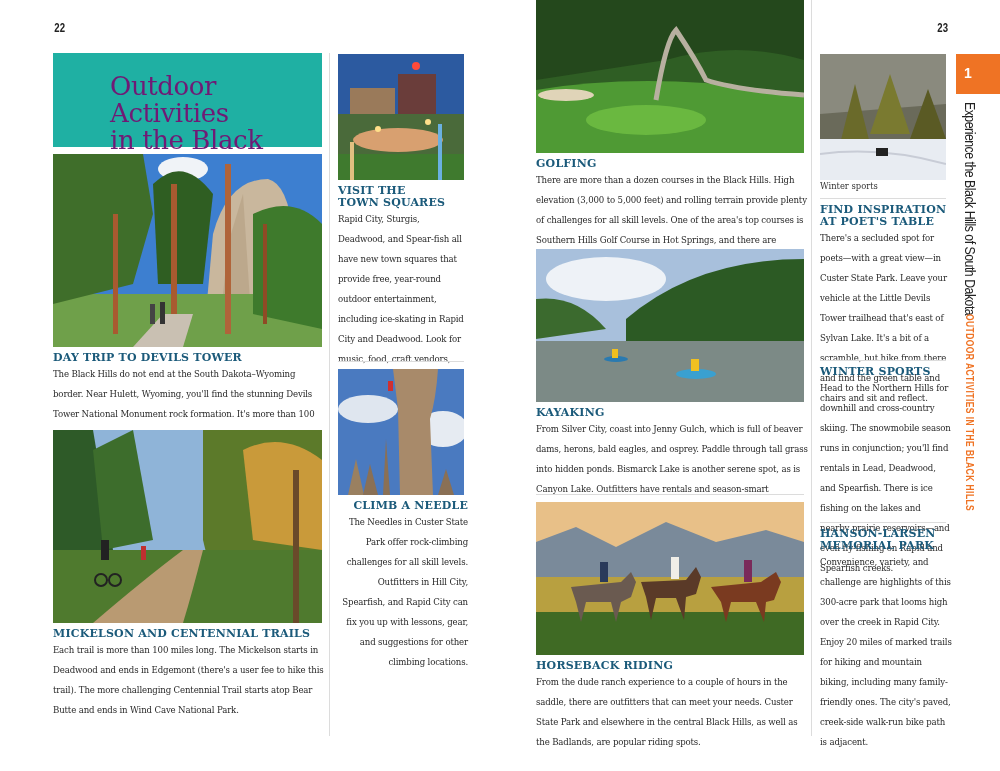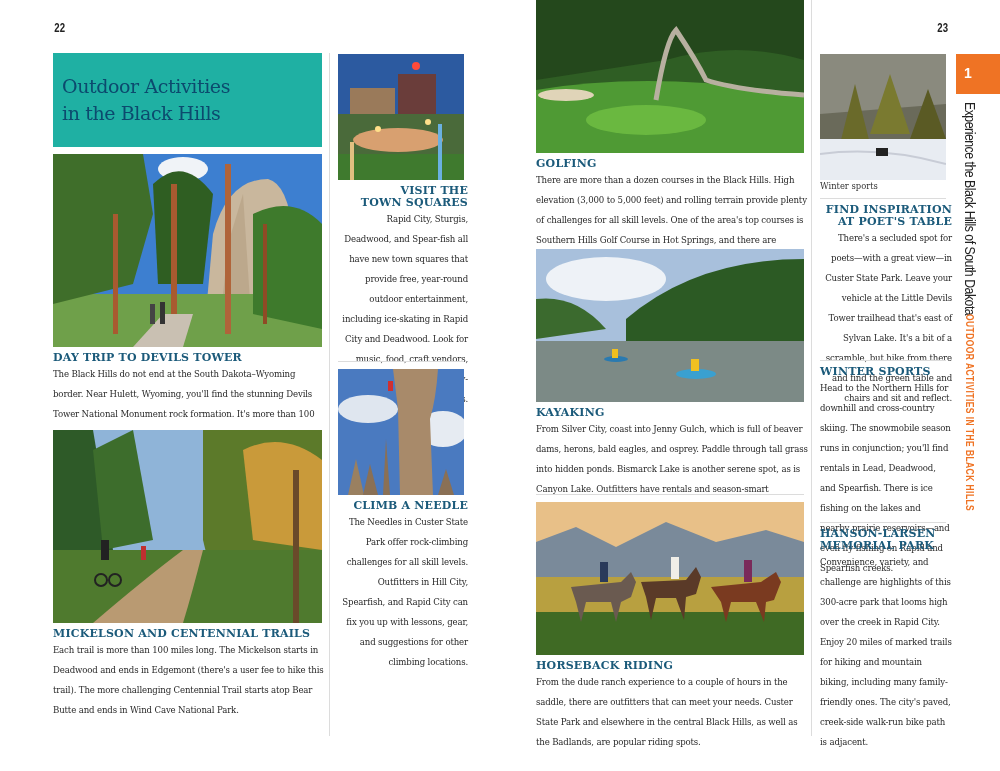--- a/index.html
+++ b/index.html
@@ -5,21 +5,21 @@
   * { box-sizing: border-box; margin: 0; padding: 0; }
   html, body { width: 1000px; height: 771px; background: #ffffff; overflow: hidden; }
   body { position: relative; font-family: "DejaVu Serif", serif; color: #2b2b2b; }
 
   .page-num { position: absolute; top: 21px; font-family: "Liberation Sans", sans-serif; font-weight: bold; font-size: 12px; color: #222; transform: scaleX(0.8); }
 
   .vline { position: absolute; background: #dcdcdc; width: 1px; }
   .hline { position: absolute; background: #dcdcdc; height: 1px; }
 
   .title-box { position: absolute; left: 53px; top: 53px; width: 269px; height: 94px; background: #1fb0a3; padding: 20px 0 0 9px; }
-  .title-box .t { font-family: "DejaVu Serif", serif; font-weight: normal; font-size: 19px; line-height: 27px; color: #0c4a6e; letter-spacing: -0.4px; }
+  .title-box .t { font-family: "DejaVu Serif", serif; font-weight: normal; font-size: 26px; line-height: 27px; color: #701a75; letter-spacing: -0.4px; margin-left: 48px; }
 
   .photo { position: absolute; overflow: hidden; }
   .photo svg { width: 100%; height: 100%; display: block; }
 
   .block { position: absolute; }
   .head { font-family: "DejaVu Serif", serif; font-weight: bold; font-size: 11px; line-height: 12px; color: #1b5a7a; letter-spacing: 0.2px; text-transform: uppercase; }
   .body { font-family: "DejaVu Serif", serif; font-size: 8.6px; line-height: 20px; color: #2a2a2a; letter-spacing: -0.15px; }
   .caption { font-family: "DejaVu Serif", serif; font-size: 8.4px; color: #333; }
 
   .tab-box { position: absolute; left: 956px; top: 54px; width: 44px; height: 40px; background: #ef7324; }
@@ -99,21 +99,21 @@
     <rect x="0" y="60" width="126" height="66" fill="#4a6a3a"></rect>
     <ellipse cx="60" cy="86" rx="45" ry="12" fill="#d8a070"></ellipse>
     <rect x="0" y="100" width="126" height="26" fill="#3f7a2e"></rect>
     <rect x="12" y="88" width="4" height="38" fill="#e0c080"></rect>
     <rect x="100" y="70" width="4" height="56" fill="#6ab0e0"></rect>
     <circle cx="40" cy="75" r="3" fill="#ffe08a"></circle>
     <circle cx="90" cy="68" r="3" fill="#ffe08a"></circle>
   </svg>
 </div>
 
-<div class="block" style="left:338px; top:185px; width:130px;text-align:right;">
+<div class="block" style="left:338px; top:185px; width:130px;">
   <div class="head">VISIT THE</div>
   <div class="head">TOWN SQUARES</div>
   <div class="body">Rapid City, Sturgis, Deadwood, and Spear-fish all have new town squares that provide free, year-round outdoor entertainment, including ice-skating in Rapid City and Deadwood. Look for music, food, craft vendors, movies, and other family-friendly events.</div>
 </div>
 
 <div class="hline" style="left:338px; top:361px; width:126px;"></div>
 
 <div class="photo" style="left:338px; top:369px; width:126px; height:126px;">
   <svg viewBox="0 0 126 126" preserveAspectRatio="none">
     <rect width="126" height="126" fill="#4a7ac0"></rect>
@@ -203,21 +203,21 @@
     <path d="M90 85 L108 35 L126 85Z" fill="#5a5a24"></path>
     <rect x="0" y="85" width="126" height="41" fill="#e8ecf2"></rect>
     <path d="M0 100 Q60 92 126 110" fill="none" stroke="#c8ccd6" stroke-width="2"></path>
     <rect x="56" y="94" width="12" height="8" fill="#222"></rect>
   </svg>
 </div>
 <div class="caption" style="position:absolute; left:820px; top:181px;">Winter sports</div>
 
 <div class="hline" style="left:820px; top:198px; width:126px;"></div>
 
-<div class="block" style="left:820px; top:204px; width:132px;text-align:right;">
+<div class="block" style="left:820px; top:204px; width:132px;">
   <div class="head">FIND INSPIRATION</div>
   <div class="head">AT POET'S TABLE</div>
   <div class="body">There's a secluded spot for poets—with a great view—in Custer State Park. Leave your vehicle at the Little Devils Tower trailhead that's east of Sylvan Lake. It's a bit of a scramble, but hike from there and find the green table and chairs and sit and reflect.</div>
 </div>
 
 <div class="hline" style="left:820px; top:360px; width:126px;"></div>
 
 <div class="block" style="left:820px; top:366px; width:132px;">
   <div class="head">WINTER SPORTS</div>
   <div class="body">Head to the Northern Hills for downhill and cross-country skiing. The snowmobile season runs in conjunction; you'll find rentals in Lead, Deadwood, and Spearfish. There is ice fishing on the lakes and nearby prairie reservoirs—and even fly-fishing on Rapid and Spearfish creeks.</div>

